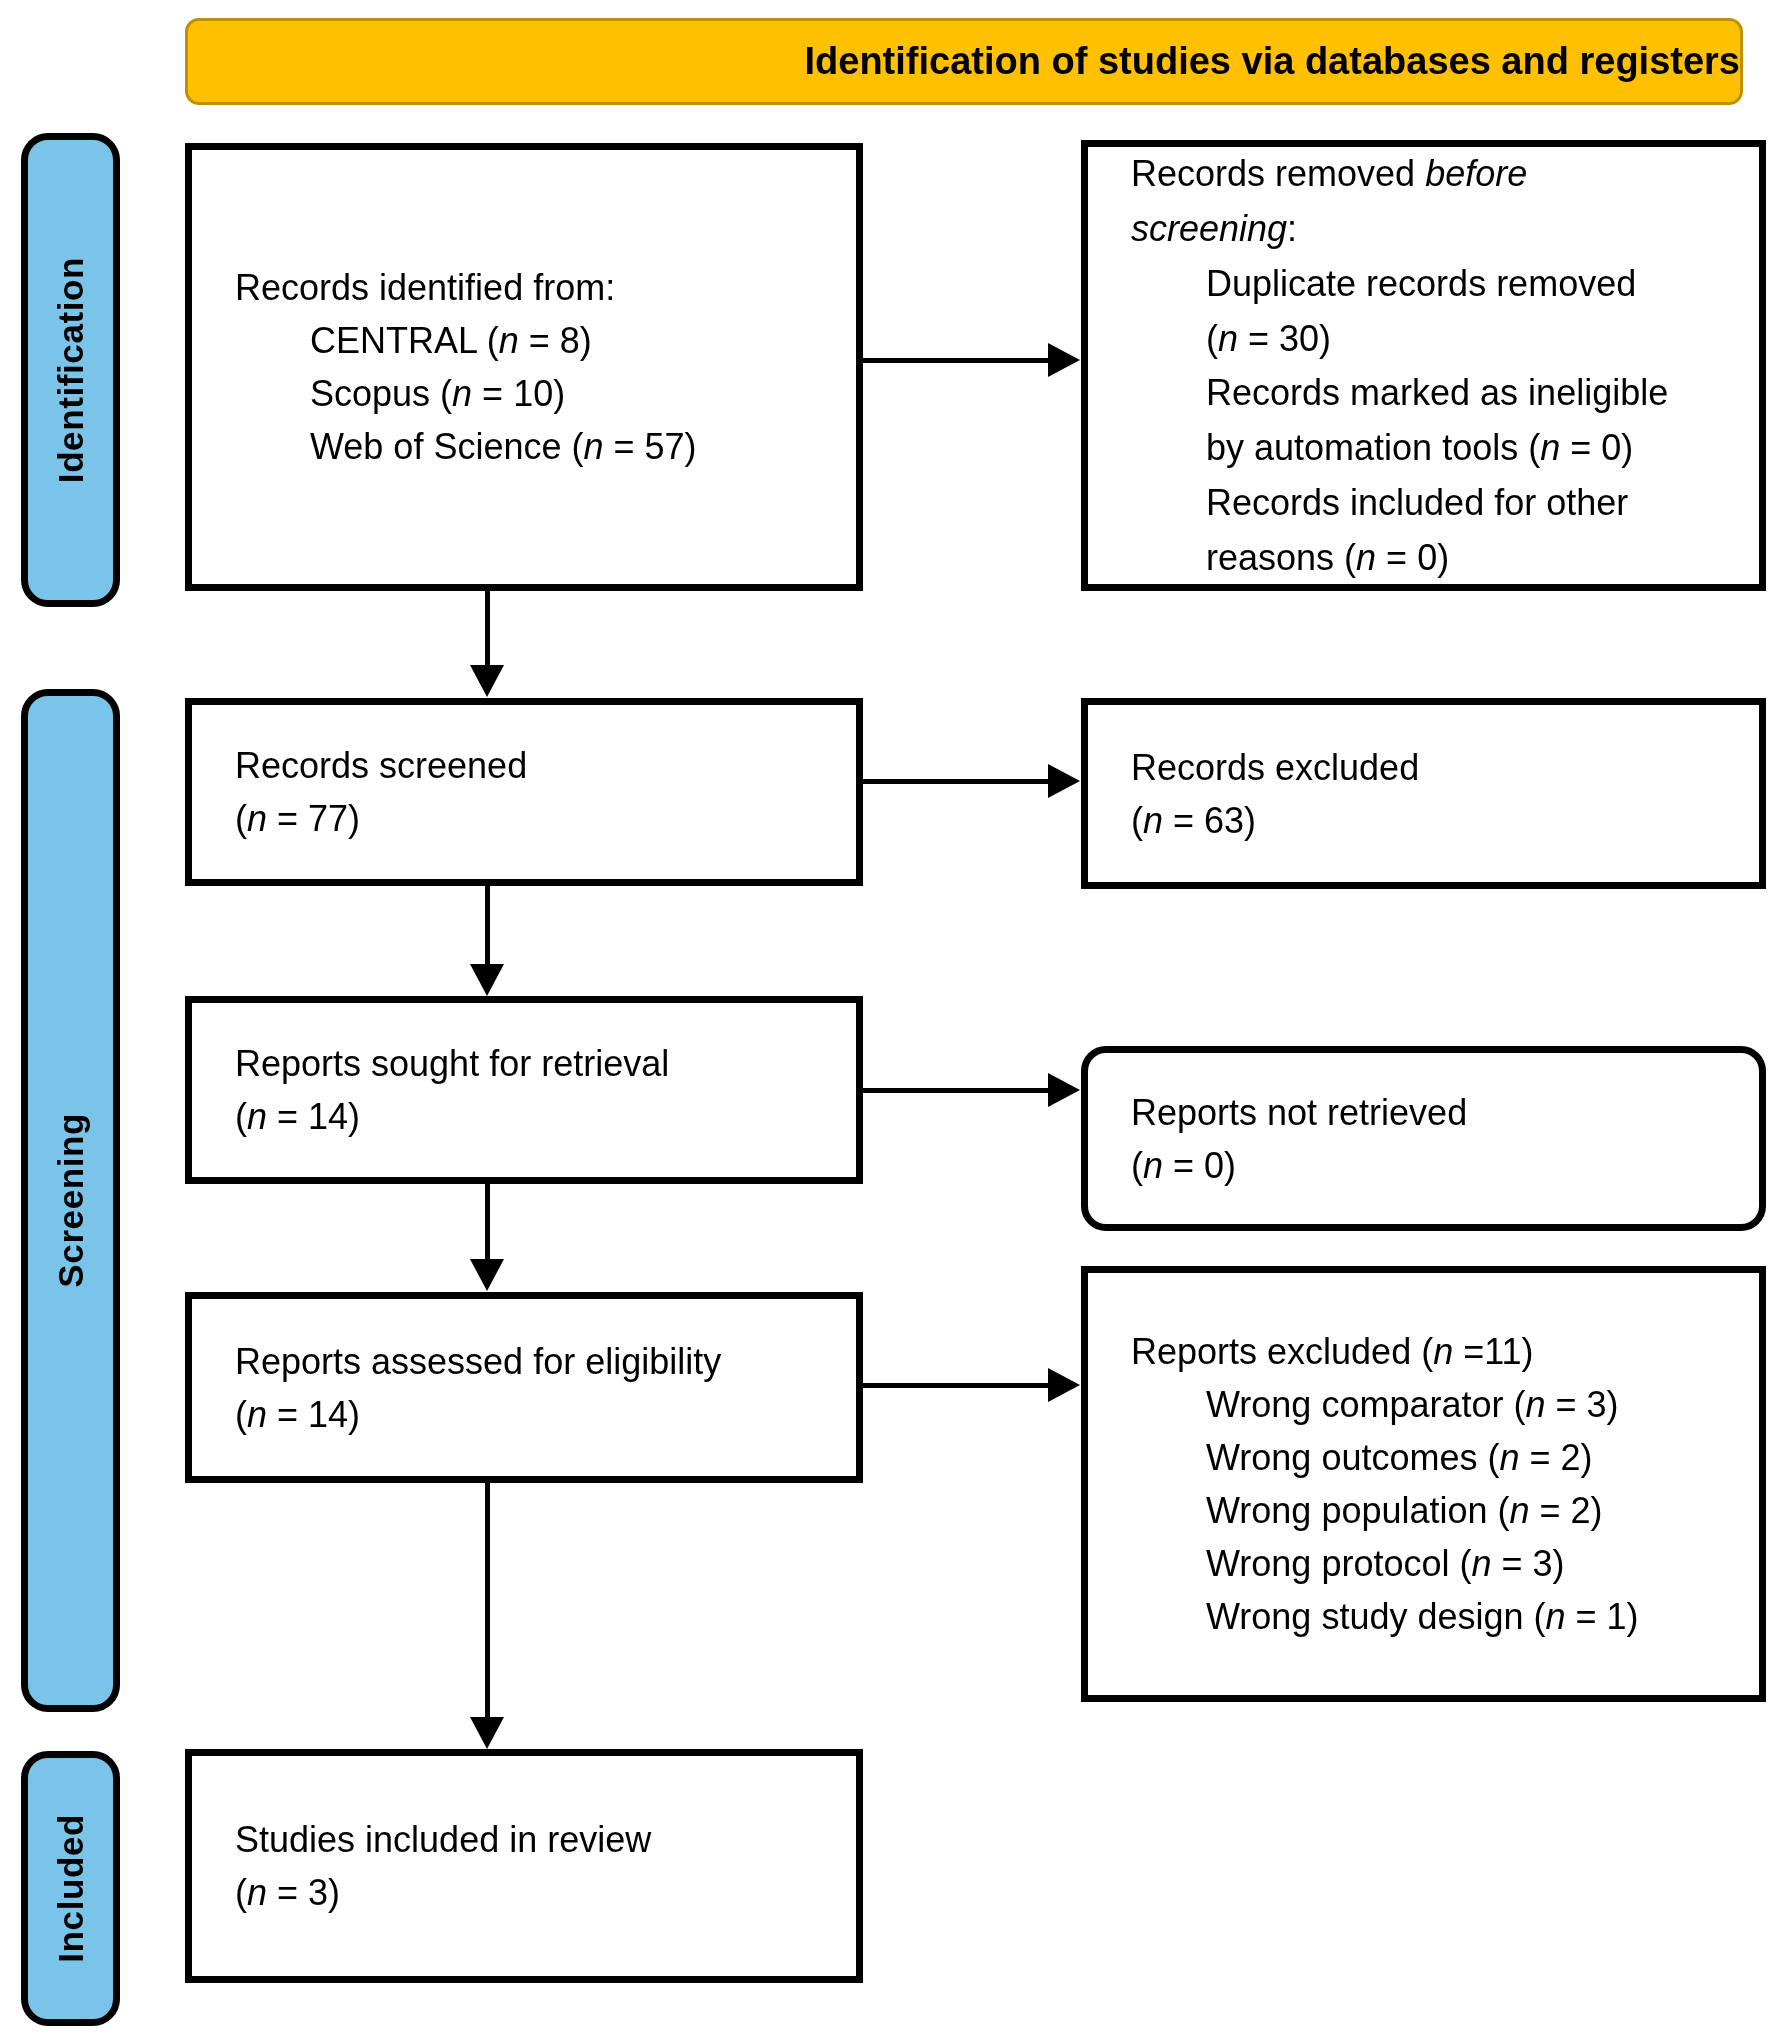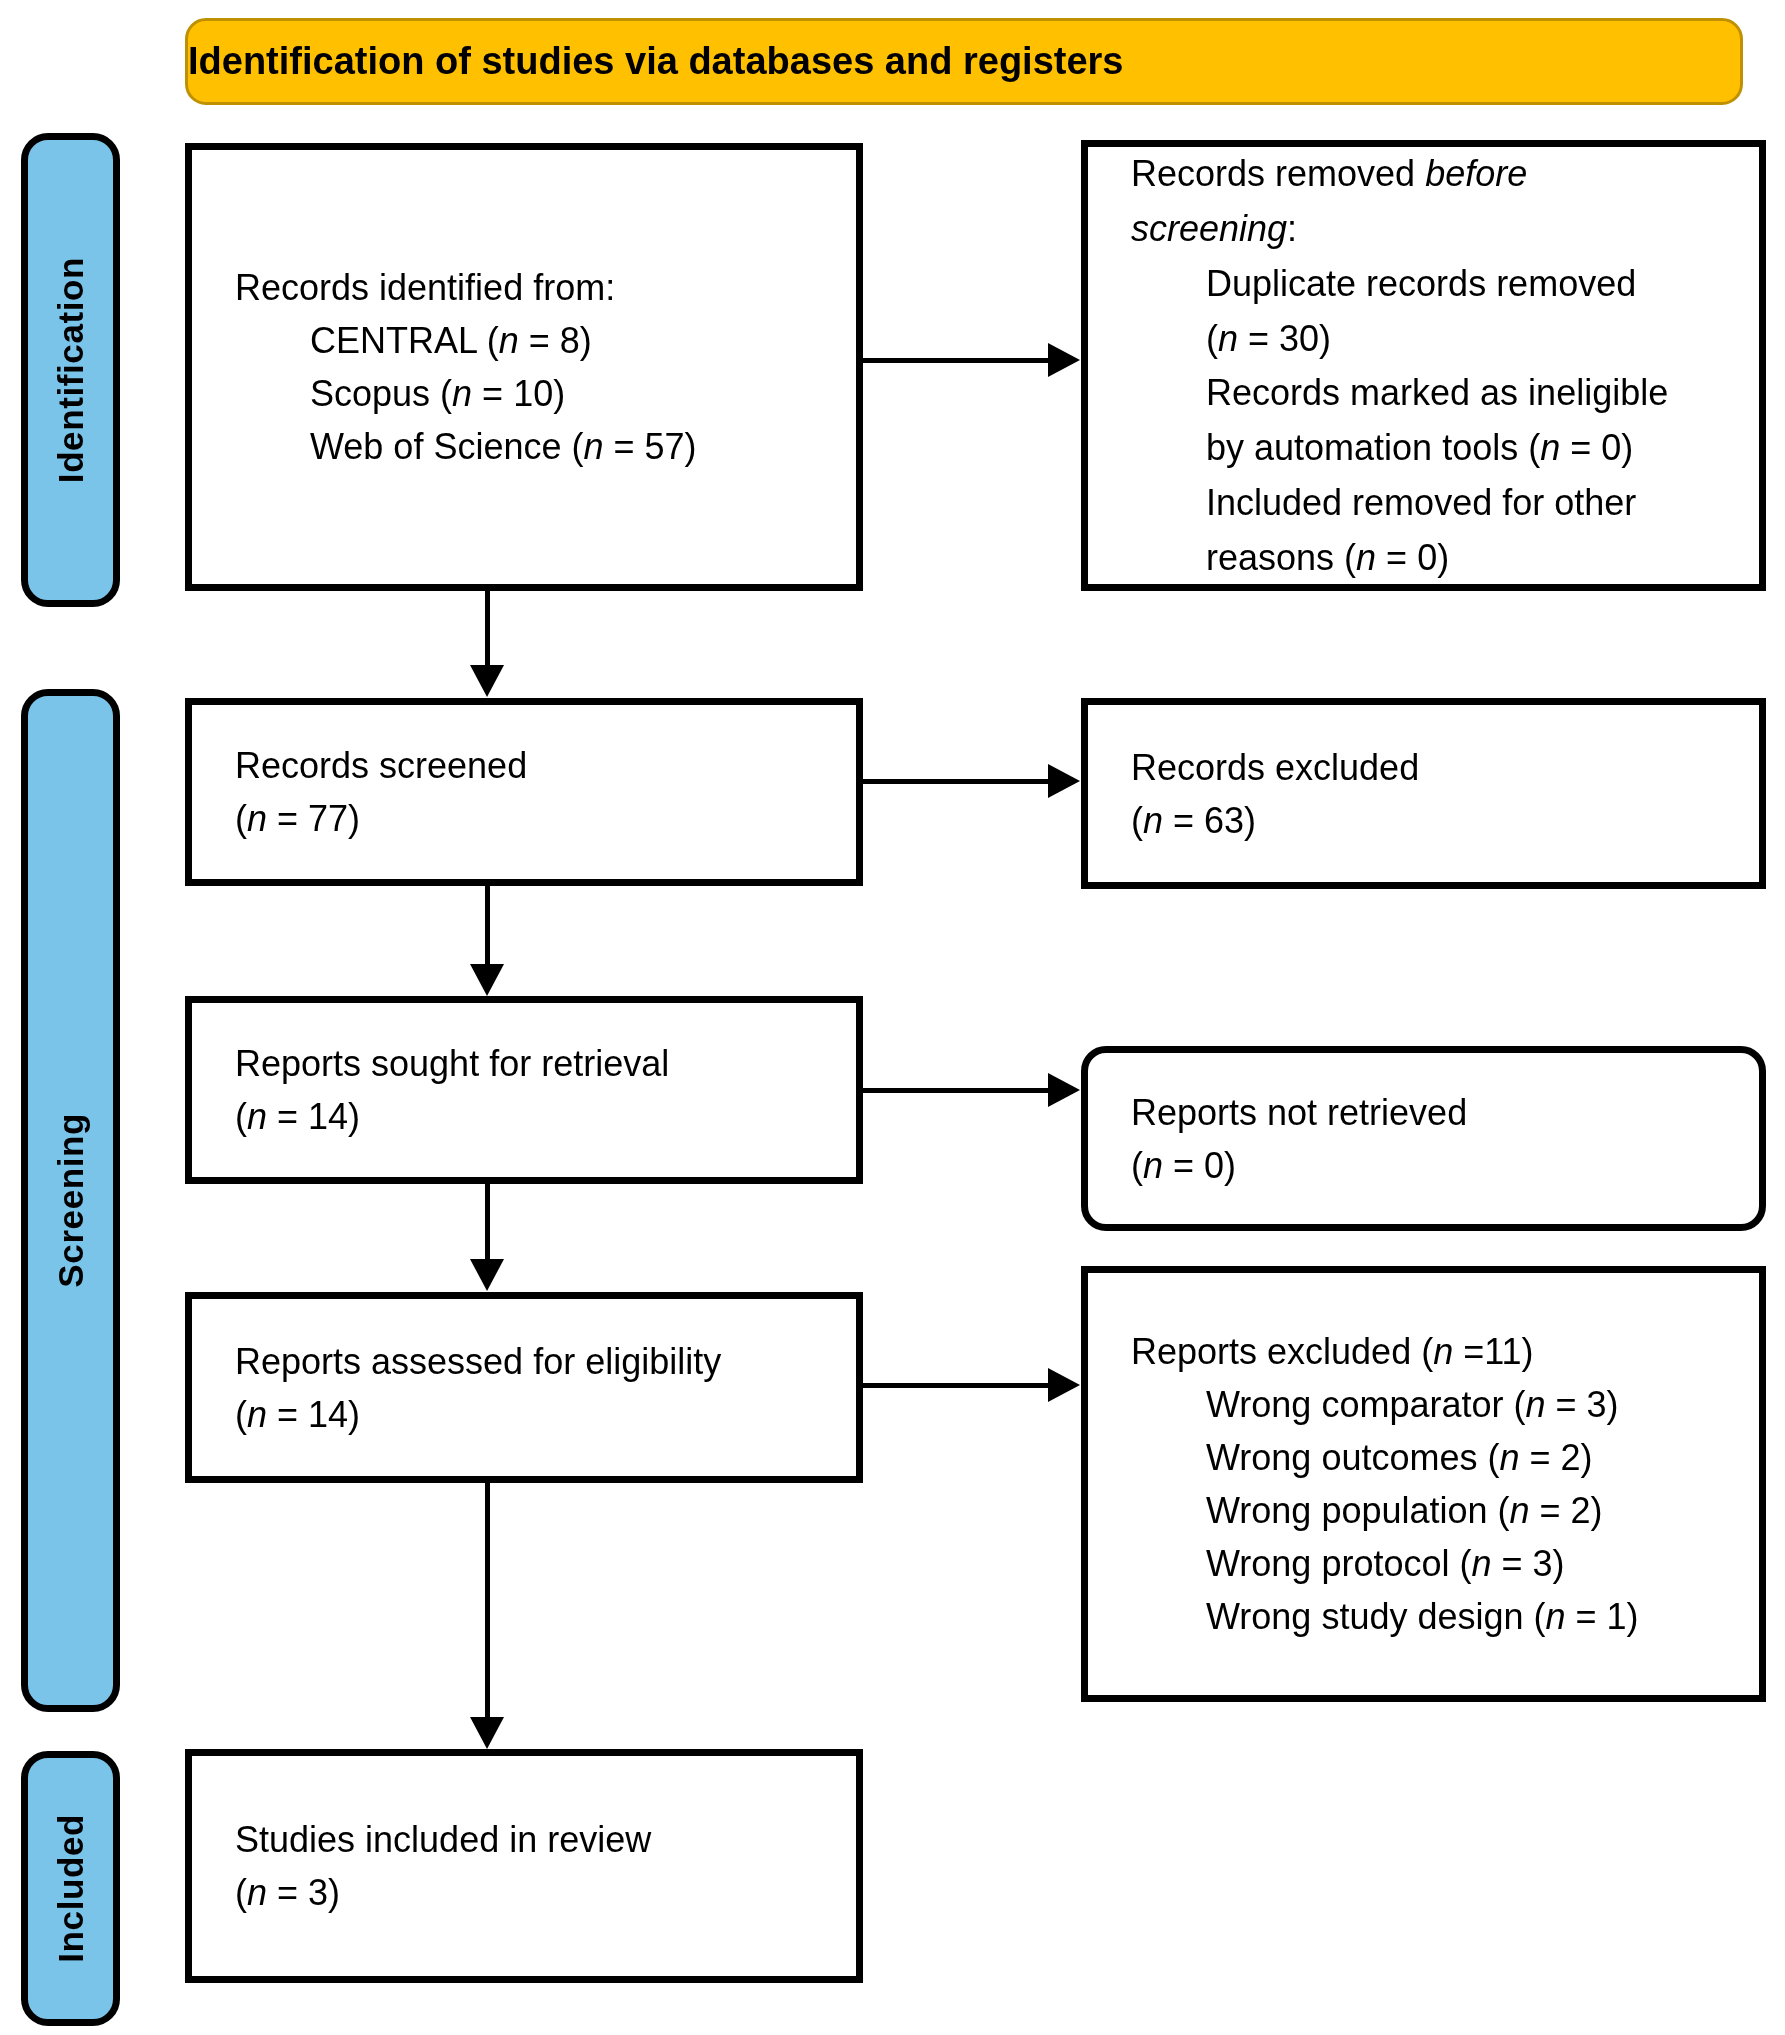--- a/index.html
+++ b/index.html
@@ -9,23 +9,23 @@
     background:#ffffff;
     font-family:"Liberation Sans", sans-serif;
     color:#000000;
   }
 
   
   .banner {
     position:absolute; left:185px; top:18px; width:1558px; height:87px;
     background:#FFC000;
     border:3.9px solid #BF9000;
-    border-radius:21px;
+    border-radius:14px;
     box-sizing:border-box;
-    display:flex; align-items:center; justify-content:flex-start;
+    display:flex; align-items:center; justify-content:flex-end;
     font-size:38px; font-weight:bold;
   }
 
   
   .rail {
     position:absolute; left:21px; width:99px;
     background:#7AC4EA;
     border:7.1px solid #000000;
     border-radius:27px;
     box-sizing:border-box;
@@ -126,21 +126,21 @@
       <div class="line indent-1"><span>Web of Science (</span><em>n</em><span> = 57)</span></div>
     </div>
 
   <div class="fbox col-right box-records-removed">
       <div class="line indent-0"><span>Records removed </span><em>before</em></div>
       <div class="line indent-0"><em>screening</em><span>:</span></div>
       <div class="line indent-1"><span>Duplicate records removed</span></div>
       <div class="line indent-1"><span>(</span><em>n</em><span> = 30)</span></div>
       <div class="line indent-1"><span>Records marked as ineligible</span></div>
       <div class="line indent-1"><span>by automation tools (</span><em>n</em><span> = 0)</span></div>
-      <div class="line indent-1"><span>Included removed for other</span></div>
+      <div class="line indent-1"><span>Records included for other</span></div>
       <div class="line indent-1"><span>reasons (</span><em>n</em><span> = 0)</span></div>
     </div>
 
   <div class="fbox col-left box-records-screened">
       <div class="line indent-0"><span>Records screened</span></div>
       <div class="line indent-0"><span>(</span><em>n</em><span> = 77)</span></div>
     </div>
 
   <div class="fbox col-right box-records-excluded">
       <div class="line indent-0"><span>Records excluded</span></div>

